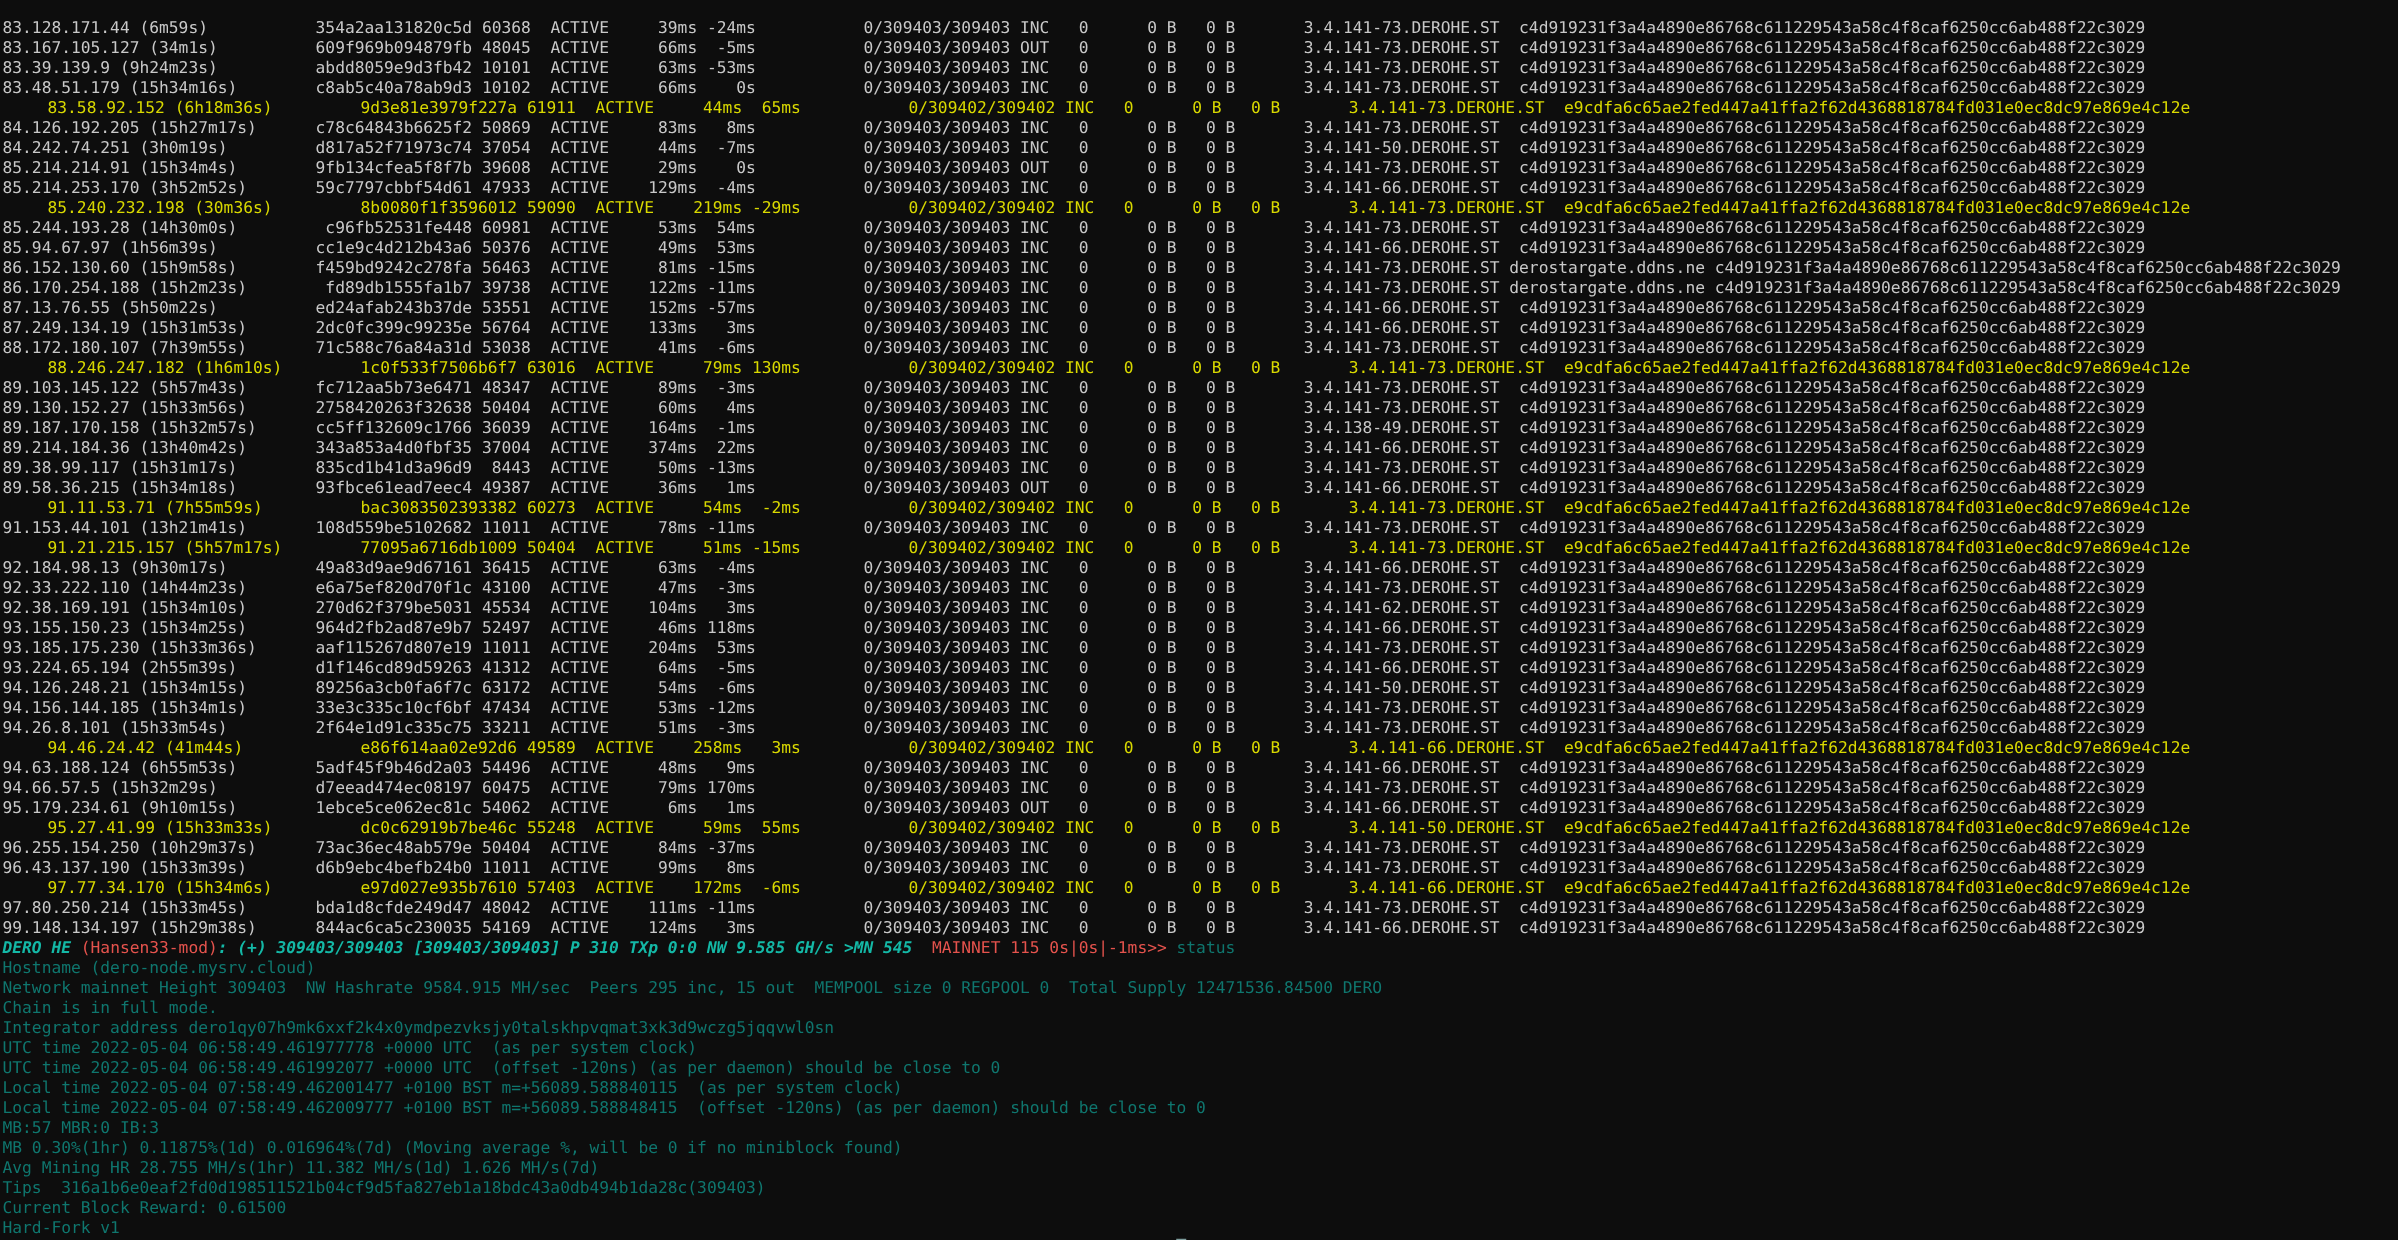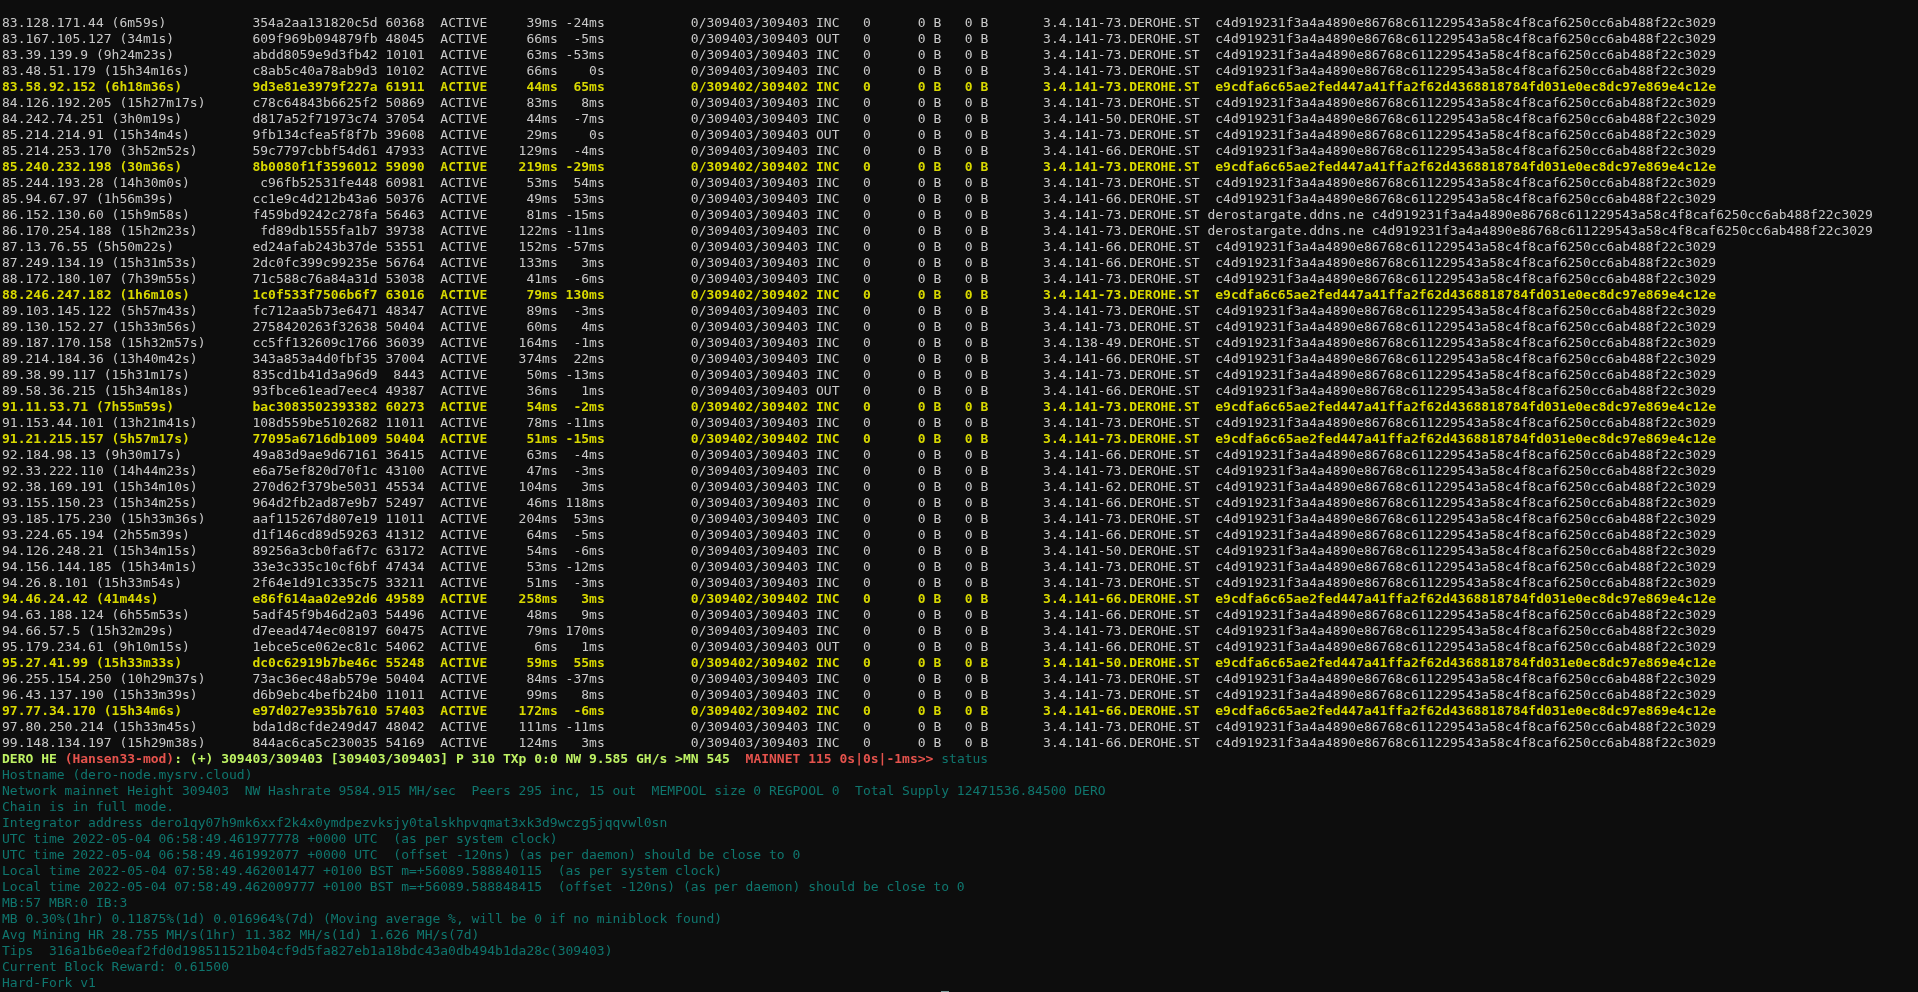--- a/index.html
+++ b/index.html
@@ -10,22 +10,22 @@
     font-family:"DejaVu Sans Mono",monospace;
     font-size:13px;line-height:16px;
     white-space:pre;
     overflow:hidden;
     padding:15px 0 0 2px;
     box-sizing:border-box;
     cursor:text;
   }
   .line{height:16px;}
   .fg{color:#c9c9c9;}
-  .hl{color:#d9d900;font-weight:bold;}
-  .green{color:#bef264;font-weight:bold;}
-  .red{color:#e5534d;font-weight:bold;}
+  .hl{color:#d9d900;font-weight:normal;margin-left:36px;}
+  .green{color:#14b8a6;font-weight:bold;font-style:italic;}
+  .red{color:#e5534d;font-weight:normal;}
   .plain{color:#0f766e;}
   .cursor{background:#7e9d9d;color:#7e9d9d;}
 </style>
 </head>
 <body>
 
 <div id="terminal"><div class="line fg"><span class="">83.128.171.44 (6m59s)      </span><span class="">     354a2aa131820c5d</span><span class=""> 60368</span><span class="">  ACTIVE</span><span class="">     39ms</span><span class=""> -24ms</span><span class="">           0/309403/309403</span><span class=""> INC</span><span class="">   0</span><span class="">      0 B</span><span class="">   0 B</span><span class="">       3.4.141-73.DEROHE.ST</span><span class="">  c4d919231f3a4a4890e86768c611229543a58c4f8caf6250cc6ab488f22c3029</span></div><div class="line fg"><span class="">83.167.105.127 (34m1s)     </span><span class="">     609f969b094879fb</span><span class=""> 48045</span><span class="">  ACTIVE</span><span class="">     66ms</span><span class="">  -5ms</span><span class="">           0/309403/309403</span><span class=""> OUT</span><span class="">   0</span><span class="">      0 B</span><span class="">   0 B</span><span class="">       3.4.141-73.DEROHE.ST</span><span class="">  c4d919231f3a4a4890e86768c611229543a58c4f8caf6250cc6ab488f22c3029</span></div><div class="line fg"><span class="">83.39.139.9 (9h24m23s)     </span><span class="">     abdd8059e9d3fb42</span><span class=""> 10101</span><span class="">  ACTIVE</span><span class="">     63ms</span><span class=""> -53ms</span><span class="">           0/309403/309403</span><span class=""> INC</span><span class="">   0</span><span class="">      0 B</span><span class="">   0 B</span><span class="">       3.4.141-73.DEROHE.ST</span><span class="">  c4d919231f3a4a4890e86768c611229543a58c4f8caf6250cc6ab488f22c3029</span></div><div class="line fg"><span class="">83.48.51.179 (15h34m16s)   </span><span class="">     c8ab5c40a78ab9d3</span><span class=""> 10102</span><span class="">  ACTIVE</span><span class="">     66ms</span><span class="">    0s</span><span class="">           0/309403/309403</span><span class=""> INC</span><span class="">   0</span><span class="">      0 B</span><span class="">   0 B</span><span class="">       3.4.141-73.DEROHE.ST</span><span class="">  c4d919231f3a4a4890e86768c611229543a58c4f8caf6250cc6ab488f22c3029</span></div><div class="line hl"><span class="">83.58.92.152 (6h18m36s)    </span><span class="">     9d3e81e3979f227a</span><span class=""> 61911</span><span class="">  ACTIVE</span><span class="">     44ms</span><span class="">  65ms</span><span class="">           0/309402/309402</span><span class=""> INC</span><span class="">   0</span><span class="">      0 B</span><span class="">   0 B</span><span class="">       3.4.141-73.DEROHE.ST</span><span class="">  e9cdfa6c65ae2fed447a41ffa2f62d4368818784fd031e0ec8dc97e869e4c12e</span></div><div class="line fg"><span class="">84.126.192.205 (15h27m17s) </span><span class="">     c78c64843b6625f2</span><span class=""> 50869</span><span class="">  ACTIVE</span><span class="">     83ms</span><span class="">   8ms</span><span class="">           0/309403/309403</span><span class=""> INC</span><span class="">   0</span><span class="">      0 B</span><span class="">   0 B</span><span class="">       3.4.141-73.DEROHE.ST</span><span class="">  c4d919231f3a4a4890e86768c611229543a58c4f8caf6250cc6ab488f22c3029</span></div><div class="line fg"><span class="">84.242.74.251 (3h0m19s)    </span><span class="">     d817a52f71973c74</span><span class=""> 37054</span><span class="">  ACTIVE</span><span class="">     44ms</span><span class="">  -7ms</span><span class="">           0/309403/309403</span><span class=""> INC</span><span class="">   0</span><span class="">      0 B</span><span class="">   0 B</span><span class="">       3.4.141-50.DEROHE.ST</span><span class="">  c4d919231f3a4a4890e86768c611229543a58c4f8caf6250cc6ab488f22c3029</span></div><div class="line fg"><span class="">85.214.214.91 (15h34m4s)   </span><span class="">     9fb134cfea5f8f7b</span><span class=""> 39608</span><span class="">  ACTIVE</span><span class="">     29ms</span><span class="">    0s</span><span class="">           0/309403/309403</span><span class=""> OUT</span><span class="">   0</span><span class="">      0 B</span><span class="">   0 B</span><span class="">       3.4.141-73.DEROHE.ST</span><span class="">  c4d919231f3a4a4890e86768c611229543a58c4f8caf6250cc6ab488f22c3029</span></div><div class="line fg"><span class="">85.214.253.170 (3h52m52s)  </span><span class="">     59c7797cbbf54d61</span><span class=""> 47933</span><span class="">  ACTIVE</span><span class="">    129ms</span><span class="">  -4ms</span><span class="">           0/309403/309403</span><span class=""> INC</span><span class="">   0</span><span class="">      0 B</span><span class="">   0 B</span><span class="">       3.4.141-66.DEROHE.ST</span><span class="">  c4d919231f3a4a4890e86768c611229543a58c4f8caf6250cc6ab488f22c3029</span></div><div class="line hl"><span class="">85.240.232.198 (30m36s)    </span><span class="">     8b0080f1f3596012</span><span class=""> 59090</span><span class="">  ACTIVE</span><span class="">    219ms</span><span class=""> -29ms</span><span class="">           0/309402/309402</span><span class=""> INC</span><span class="">   0</span><span class="">      0 B</span><span class="">   0 B</span><span class="">       3.4.141-73.DEROHE.ST</span><span class="">  e9cdfa6c65ae2fed447a41ffa2f62d4368818784fd031e0ec8dc97e869e4c12e</span></div><div class="line fg"><span class="">85.244.193.28 (14h30m0s)   </span><span class="">      c96fb52531fe448</span><span class=""> 60981</span><span class="">  ACTIVE</span><span class="">     53ms</span><span class="">  54ms</span><span class="">           0/309403/309403</span><span class=""> INC</span><span class="">   0</span><span class="">      0 B</span><span class="">   0 B</span><span class="">       3.4.141-73.DEROHE.ST</span><span class="">  c4d919231f3a4a4890e86768c611229543a58c4f8caf6250cc6ab488f22c3029</span></div><div class="line fg"><span class="">85.94.67.97 (1h56m39s)     </span><span class="">     cc1e9c4d212b43a6</span><span class=""> 50376</span><span class="">  ACTIVE</span><span class="">     49ms</span><span class="">  53ms</span><span class="">           0/309403/309403</span><span class=""> INC</span><span class="">   0</span><span class="">      0 B</span><span class="">   0 B</span><span class="">       3.4.141-66.DEROHE.ST</span><span class="">  c4d919231f3a4a4890e86768c611229543a58c4f8caf6250cc6ab488f22c3029</span></div><div class="line fg"><span class="">86.152.130.60 (15h9m58s)   </span><span class="">     f459bd9242c278fa</span><span class=""> 56463</span><span class="">  ACTIVE</span><span class="">     81ms</span><span class=""> -15ms</span><span class="">           0/309403/309403</span><span class=""> INC</span><span class="">   0</span><span class="">      0 B</span><span class="">   0 B</span><span class="">       3.4.141-73.DEROHE.ST</span><span class=""> derostargate.ddns.ne</span><span class=""> c4d919231f3a4a4890e86768c611229543a58c4f8caf6250cc6ab488f22c3029</span></div><div class="line fg"><span class="">86.170.254.188 (15h2m23s)  </span><span class="">      fd89db1555fa1b7</span><span class=""> 39738</span><span class="">  ACTIVE</span><span class="">    122ms</span><span class=""> -11ms</span><span class="">           0/309403/309403</span><span class=""> INC</span><span class="">   0</span><span class="">      0 B</span><span class="">   0 B</span><span class="">       3.4.141-73.DEROHE.ST</span><span class=""> derostargate.ddns.ne</span><span class=""> c4d919231f3a4a4890e86768c611229543a58c4f8caf6250cc6ab488f22c3029</span></div><div class="line fg"><span class="">87.13.76.55 (5h50m22s)     </span><span class="">     ed24afab243b37de</span><span class=""> 53551</span><span class="">  ACTIVE</span><span class="">    152ms</span><span class=""> -57ms</span><span class="">           0/309403/309403</span><span class=""> INC</span><span class="">   0</span><span class="">      0 B</span><span class="">   0 B</span><span class="">       3.4.141-66.DEROHE.ST</span><span class="">  c4d919231f3a4a4890e86768c611229543a58c4f8caf6250cc6ab488f22c3029</span></div><div class="line fg"><span class="">87.249.134.19 (15h31m53s)  </span><span class="">     2dc0fc399c99235e</span><span class=""> 56764</span><span class="">  ACTIVE</span><span class="">    133ms</span><span class="">   3ms</span><span class="">           0/309403/309403</span><span class=""> INC</span><span class="">   0</span><span class="">      0 B</span><span class="">   0 B</span><span class="">       3.4.141-66.DEROHE.ST</span><span class="">  c4d919231f3a4a4890e86768c611229543a58c4f8caf6250cc6ab488f22c3029</span></div><div class="line fg"><span class="">88.172.180.107 (7h39m55s)  </span><span class="">     71c588c76a84a31d</span><span class=""> 53038</span><span class="">  ACTIVE</span><span class="">     41ms</span><span class="">  -6ms</span><span class="">           0/309403/309403</span><span class=""> INC</span><span class="">   0</span><span class="">      0 B</span><span class="">   0 B</span><span class="">       3.4.141-73.DEROHE.ST</span><span class="">  c4d919231f3a4a4890e86768c611229543a58c4f8caf6250cc6ab488f22c3029</span></div><div class="line hl"><span class="">88.246.247.182 (1h6m10s)   </span><span class="">     1c0f533f7506b6f7</span><span class=""> 63016</span><span class="">  ACTIVE</span><span class="">     79ms</span><span class=""> 130ms</span><span class="">           0/309402/309402</span><span class=""> INC</span><span class="">   0</span><span class="">      0 B</span><span class="">   0 B</span><span class="">       3.4.141-73.DEROHE.ST</span><span class="">  e9cdfa6c65ae2fed447a41ffa2f62d4368818784fd031e0ec8dc97e869e4c12e</span></div><div class="line fg"><span class="">89.103.145.122 (5h57m43s)  </span><span class="">     fc712aa5b73e6471</span><span class=""> 48347</span><span class="">  ACTIVE</span><span class="">     89ms</span><span class="">  -3ms</span><span class="">           0/309403/309403</span><span class=""> INC</span><span class="">   0</span><span class="">      0 B</span><span class="">   0 B</span><span class="">       3.4.141-73.DEROHE.ST</span><span class="">  c4d919231f3a4a4890e86768c611229543a58c4f8caf6250cc6ab488f22c3029</span></div><div class="line fg"><span class="">89.130.152.27 (15h33m56s)  </span><span class="">     2758420263f32638</span><span class=""> 50404</span><span class="">  ACTIVE</span><span class="">     60ms</span><span class="">   4ms</span><span class="">           0/309403/309403</span><span class=""> INC</span><span class="">   0</span><span class="">      0 B</span><span class="">   0 B</span><span class="">       3.4.141-73.DEROHE.ST</span><span class="">  c4d919231f3a4a4890e86768c611229543a58c4f8caf6250cc6ab488f22c3029</span></div><div class="line fg"><span class="">89.187.170.158 (15h32m57s) </span><span class="">     cc5ff132609c1766</span><span class=""> 36039</span><span class="">  ACTIVE</span><span class="">    164ms</span><span class="">  -1ms</span><span class="">           0/309403/309403</span><span class=""> INC</span><span class="">   0</span><span class="">      0 B</span><span class="">   0 B</span><span class="">       3.4.138-49.DEROHE.ST</span><span class="">  c4d919231f3a4a4890e86768c611229543a58c4f8caf6250cc6ab488f22c3029</span></div><div class="line fg"><span class="">89.214.184.36 (13h40m42s)  </span><span class="">     343a853a4d0fbf35</span><span class=""> 37004</span><span class="">  ACTIVE</span><span class="">    374ms</span><span class="">  22ms</span><span class="">           0/309403/309403</span><span class=""> INC</span><span class="">   0</span><span class="">      0 B</span><span class="">   0 B</span><span class="">       3.4.141-66.DEROHE.ST</span><span class="">  c4d919231f3a4a4890e86768c611229543a58c4f8caf6250cc6ab488f22c3029</span></div><div class="line fg"><span class="">89.38.99.117 (15h31m17s)   </span><span class="">     835cd1b41d3a96d9</span><span class="">  8443</span><span class="">  ACTIVE</span><span class="">     50ms</span><span class=""> -13ms</span><span class="">           0/309403/309403</span><span class=""> INC</span><span class="">   0</span><span class="">      0 B</span><span class="">   0 B</span><span class="">       3.4.141-73.DEROHE.ST</span><span class="">  c4d919231f3a4a4890e86768c611229543a58c4f8caf6250cc6ab488f22c3029</span></div><div class="line fg"><span class="">89.58.36.215 (15h34m18s)   </span><span class="">     93fbce61ead7eec4</span><span class=""> 49387</span><span class="">  ACTIVE</span><span class="">     36ms</span><span class="">   1ms</span><span class="">           0/309403/309403</span><span class=""> OUT</span><span class="">   0</span><span class="">      0 B</span><span class="">   0 B</span><span class="">       3.4.141-66.DEROHE.ST</span><span class="">  c4d919231f3a4a4890e86768c611229543a58c4f8caf6250cc6ab488f22c3029</span></div><div class="line hl"><span class="">91.11.53.71 (7h55m59s)     </span><span class="">     bac3083502393382</span><span class=""> 60273</span><span class="">  ACTIVE</span><span class="">     54ms</span><span class="">  -2ms</span><span class="">           0/309402/309402</span><span class=""> INC</span><span class="">   0</span><span class="">      0 B</span><span class="">   0 B</span><span class="">       3.4.141-73.DEROHE.ST</span><span class="">  e9cdfa6c65ae2fed447a41ffa2f62d4368818784fd031e0ec8dc97e869e4c12e</span></div><div class="line fg"><span class="">91.153.44.101 (13h21m41s)  </span><span class="">     108d559be5102682</span><span class=""> 11011</span><span class="">  ACTIVE</span><span class="">     78ms</span><span class=""> -11ms</span><span class="">           0/309403/309403</span><span class=""> INC</span><span class="">   0</span><span class="">      0 B</span><span class="">   0 B</span><span class="">       3.4.141-73.DEROHE.ST</span><span class="">  c4d919231f3a4a4890e86768c611229543a58c4f8caf6250cc6ab488f22c3029</span></div><div class="line hl"><span class="">91.21.215.157 (5h57m17s)   </span><span class="">     77095a6716db1009</span><span class=""> 50404</span><span class="">  ACTIVE</span><span class="">     51ms</span><span class=""> -15ms</span><span class="">           0/309402/309402</span><span class=""> INC</span><span class="">   0</span><span class="">      0 B</span><span class="">   0 B</span><span class="">       3.4.141-73.DEROHE.ST</span><span class="">  e9cdfa6c65ae2fed447a41ffa2f62d4368818784fd031e0ec8dc97e869e4c12e</span></div><div class="line fg"><span class="">92.184.98.13 (9h30m17s)    </span><span class="">     49a83d9ae9d67161</span><span class=""> 36415</span><span class="">  ACTIVE</span><span class="">     63ms</span><span class="">  -4ms</span><span class="">           0/309403/309403</span><span class=""> INC</span><span class="">   0</span><span class="">      0 B</span><span class="">   0 B</span><span class="">       3.4.141-66.DEROHE.ST</span><span class="">  c4d919231f3a4a4890e86768c611229543a58c4f8caf6250cc6ab488f22c3029</span></div><div class="line fg"><span class="">92.33.222.110 (14h44m23s)  </span><span class="">     e6a75ef820d70f1c</span><span class=""> 43100</span><span class="">  ACTIVE</span><span class="">     47ms</span><span class="">  -3ms</span><span class="">           0/309403/309403</span><span class=""> INC</span><span class="">   0</span><span class="">      0 B</span><span class="">   0 B</span><span class="">       3.4.141-73.DEROHE.ST</span><span class="">  c4d919231f3a4a4890e86768c611229543a58c4f8caf6250cc6ab488f22c3029</span></div><div class="line fg"><span class="">92.38.169.191 (15h34m10s)  </span><span class="">     270d62f379be5031</span><span class=""> 45534</span><span class="">  ACTIVE</span><span class="">    104ms</span><span class="">   3ms</span><span class="">           0/309403/309403</span><span class=""> INC</span><span class="">   0</span><span class="">      0 B</span><span class="">   0 B</span><span class="">       3.4.141-62.DEROHE.ST</span><span class="">  c4d919231f3a4a4890e86768c611229543a58c4f8caf6250cc6ab488f22c3029</span></div><div class="line fg"><span class="">93.155.150.23 (15h34m25s)  </span><span class="">     964d2fb2ad87e9b7</span><span class=""> 52497</span><span class="">  ACTIVE</span><span class="">     46ms</span><span class=""> 118ms</span><span class="">           0/309403/309403</span><span class=""> INC</span><span class="">   0</span><span class="">      0 B</span><span class="">   0 B</span><span class="">       3.4.141-66.DEROHE.ST</span><span class="">  c4d919231f3a4a4890e86768c611229543a58c4f8caf6250cc6ab488f22c3029</span></div><div class="line fg"><span class="">93.185.175.230 (15h33m36s) </span><span class="">     aaf115267d807e19</span><span class=""> 11011</span><span class="">  ACTIVE</span><span class="">    204ms</span><span class="">  53ms</span><span class="">           0/309403/309403</span><span class=""> INC</span><span class="">   0</span><span class="">      0 B</span><span class="">   0 B</span><span class="">       3.4.141-73.DEROHE.ST</span><span class="">  c4d919231f3a4a4890e86768c611229543a58c4f8caf6250cc6ab488f22c3029</span></div><div class="line fg"><span class="">93.224.65.194 (2h55m39s)   </span><span class="">     d1f146cd89d59263</span><span class=""> 41312</span><span class="">  ACTIVE</span><span class="">     64ms</span><span class="">  -5ms</span><span class="">           0/309403/309403</span><span class=""> INC</span><span class="">   0</span><span class="">      0 B</span><span class="">   0 B</span><span class="">       3.4.141-66.DEROHE.ST</span><span class="">  c4d919231f3a4a4890e86768c611229543a58c4f8caf6250cc6ab488f22c3029</span></div><div class="line fg"><span class="">94.126.248.21 (15h34m15s)  </span><span class="">     89256a3cb0fa6f7c</span><span class=""> 63172</span><span class="">  ACTIVE</span><span class="">     54ms</span><span class="">  -6ms</span><span class="">           0/309403/309403</span><span class=""> INC</span><span class="">   0</span><span class="">      0 B</span><span class="">   0 B</span><span class="">       3.4.141-50.DEROHE.ST</span><span class="">  c4d919231f3a4a4890e86768c611229543a58c4f8caf6250cc6ab488f22c3029</span></div><div class="line fg"><span class="">94.156.144.185 (15h34m1s)  </span><span class="">     33e3c335c10cf6bf</span><span class=""> 47434</span><span class="">  ACTIVE</span><span class="">     53ms</span><span class=""> -12ms</span><span class="">           0/309403/309403</span><span class=""> INC</span><span class="">   0</span><span class="">      0 B</span><span class="">   0 B</span><span class="">       3.4.141-73.DEROHE.ST</span><span class="">  c4d919231f3a4a4890e86768c611229543a58c4f8caf6250cc6ab488f22c3029</span></div><div class="line fg"><span class="">94.26.8.101 (15h33m54s)    </span><span class="">     2f64e1d91c335c75</span><span class=""> 33211</span><span class="">  ACTIVE</span><span class="">     51ms</span><span class="">  -3ms</span><span class="">           0/309403/309403</span><span class=""> INC</span><span class="">   0</span><span class="">      0 B</span><span class="">   0 B</span><span class="">       3.4.141-73.DEROHE.ST</span><span class="">  c4d919231f3a4a4890e86768c611229543a58c4f8caf6250cc6ab488f22c3029</span></div><div class="line hl"><span class="">94.46.24.42 (41m44s)       </span><span class="">     e86f614aa02e92d6</span><span class=""> 49589</span><span class="">  ACTIVE</span><span class="">    258ms</span><span class="">   3ms</span><span class="">           0/309402/309402</span><span class=""> INC</span><span class="">   0</span><span class="">      0 B</span><span class="">   0 B</span><span class="">       3.4.141-66.DEROHE.ST</span><span class="">  e9cdfa6c65ae2fed447a41ffa2f62d4368818784fd031e0ec8dc97e869e4c12e</span></div><div class="line fg"><span class="">94.63.188.124 (6h55m53s)   </span><span class="">     5adf45f9b46d2a03</span><span class=""> 54496</span><span class="">  ACTIVE</span><span class="">     48ms</span><span class="">   9ms</span><span class="">           0/309403/309403</span><span class=""> INC</span><span class="">   0</span><span class="">      0 B</span><span class="">   0 B</span><span class="">       3.4.141-66.DEROHE.ST</span><span class="">  c4d919231f3a4a4890e86768c611229543a58c4f8caf6250cc6ab488f22c3029</span></div><div class="line fg"><span class="">94.66.57.5 (15h32m29s)     </span><span class="">     d7eead474ec08197</span><span class=""> 60475</span><span class="">  ACTIVE</span><span class="">     79ms</span><span class=""> 170ms</span><span class="">           0/309403/309403</span><span class=""> INC</span><span class="">   0</span><span class="">      0 B</span><span class="">   0 B</span><span class="">       3.4.141-73.DEROHE.ST</span><span class="">  c4d919231f3a4a4890e86768c611229543a58c4f8caf6250cc6ab488f22c3029</span></div><div class="line fg"><span class="">95.179.234.61 (9h10m15s)   </span><span class="">     1ebce5ce062ec81c</span><span class=""> 54062</span><span class="">  ACTIVE</span><span class="">      6ms</span><span class="">   1ms</span><span class="">           0/309403/309403</span><span class=""> OUT</span><span class="">   0</span><span class="">      0 B</span><span class="">   0 B</span><span class="">       3.4.141-66.DEROHE.ST</span><span class="">  c4d919231f3a4a4890e86768c611229543a58c4f8caf6250cc6ab488f22c3029</span></div><div class="line hl"><span class="">95.27.41.99 (15h33m33s)    </span><span class="">     dc0c62919b7be46c</span><span class=""> 55248</span><span class="">  ACTIVE</span><span class="">     59ms</span><span class="">  55ms</span><span class="">           0/309402/309402</span><span class=""> INC</span><span class="">   0</span><span class="">      0 B</span><span class="">   0 B</span><span class="">       3.4.141-50.DEROHE.ST</span><span class="">  e9cdfa6c65ae2fed447a41ffa2f62d4368818784fd031e0ec8dc97e869e4c12e</span></div><div class="line fg"><span class="">96.255.154.250 (10h29m37s) </span><span class="">     73ac36ec48ab579e</span><span class=""> 50404</span><span class="">  ACTIVE</span><span class="">     84ms</span><span class=""> -37ms</span><span class="">           0/309403/309403</span><span class=""> INC</span><span class="">   0</span><span class="">      0 B</span><span class="">   0 B</span><span class="">       3.4.141-73.DEROHE.ST</span><span class="">  c4d919231f3a4a4890e86768c611229543a58c4f8caf6250cc6ab488f22c3029</span></div><div class="line fg"><span class="">96.43.137.190 (15h33m39s)  </span><span class="">     d6b9ebc4befb24b0</span><span class=""> 11011</span><span class="">  ACTIVE</span><span class="">     99ms</span><span class="">   8ms</span><span class="">           0/309403/309403</span><span class=""> INC</span><span class="">   0</span><span class="">      0 B</span><span class="">   0 B</span><span class="">       3.4.141-73.DEROHE.ST</span><span class="">  c4d919231f3a4a4890e86768c611229543a58c4f8caf6250cc6ab488f22c3029</span></div><div class="line hl"><span class="">97.77.34.170 (15h34m6s)    </span><span class="">     e97d027e935b7610</span><span class=""> 57403</span><span class="">  ACTIVE</span><span class="">    172ms</span><span class="">  -6ms</span><span class="">           0/309402/309402</span><span class=""> INC</span><span class="">   0</span><span class="">      0 B</span><span class="">   0 B</span><span class="">       3.4.141-66.DEROHE.ST</span><span class="">  e9cdfa6c65ae2fed447a41ffa2f62d4368818784fd031e0ec8dc97e869e4c12e</span></div><div class="line fg"><span class="">97.80.250.214 (15h33m45s)  </span><span class="">     bda1d8cfde249d47</span><span class=""> 48042</span><span class="">  ACTIVE</span><span class="">    111ms</span><span class=""> -11ms</span><span class="">           0/309403/309403</span><span class=""> INC</span><span class="">   0</span><span class="">      0 B</span><span class="">   0 B</span><span class="">       3.4.141-73.DEROHE.ST</span><span class="">  c4d919231f3a4a4890e86768c611229543a58c4f8caf6250cc6ab488f22c3029</span></div><div class="line fg"><span class="">99.148.134.197 (15h29m38s) </span><span class="">     844ac6ca5c230035</span><span class=""> 54169</span><span class="">  ACTIVE</span><span class="">    124ms</span><span class="">   3ms</span><span class="">           0/309403/309403</span><span class=""> INC</span><span class="">   0</span><span class="">      0 B</span><span class="">   0 B</span><span class="">       3.4.141-66.DEROHE.ST</span><span class="">  c4d919231f3a4a4890e86768c611229543a58c4f8caf6250cc6ab488f22c3029</span></div><div class="line"><span class="green">DERO HE </span><span class="red">(Hansen33-mod)</span><span class="green">: (+) 309403/309403 [309403/309403] P 310 TXp 0:0 NW 9.585 GH/s &gt;MN 545 </span><span class="red"> MAINNET 115 0s|0s|-1ms&gt;&gt;</span><span class="plain"> status</span></div><div class="line"><span class="plain">Hostname (dero-node.mysrv.cloud)</span></div><div class="line"><span class="plain">Network mainnet Height 309403  NW Hashrate 9584.915 MH/sec  Peers 295 inc, 15 out  MEMPOOL size 0 REGPOOL 0  Total Supply 12471536.84500 DERO</span></div><div class="line"><span class="plain">Chain is in full mode.</span></div><div class="line"><span class="plain">Integrator address dero1qy07h9mk6xxf2k4x0ymdpezvksjy0talskhpvqmat3xk3d9wczg5jqqvwl0sn</span></div><div class="line"><span class="plain">UTC time 2022-05-04 06:58:49.461977778 +0000 UTC  (as per system clock)</span></div><div class="line"><span class="plain">UTC time 2022-05-04 06:58:49.461992077 +0000 UTC  (offset -120ns) (as per daemon) should be close to 0</span></div><div class="line"><span class="plain">Local time 2022-05-04 07:58:49.462001477 +0100 BST m=+56089.588840115  (as per system clock)</span></div><div class="line"><span class="plain">Local time 2022-05-04 07:58:49.462009777 +0100 BST m=+56089.588848415  (offset -120ns) (as per daemon) should be close to 0</span></div><div class="line"><span class="plain">MB:57 MBR:0 IB:3</span></div><div class="line"><span class="plain">MB 0.30%(1hr) 0.11875%(1d) 0.016964%(7d) (Moving average %, will be 0 if no miniblock found)</span></div><div class="line"><span class="plain">Avg Mining HR 28.755 MH/s(1hr) 11.382 MH/s(1d) 1.626 MH/s(7d)</span></div><div class="line"><span class="plain">Tips  316a1b6e0eaf2fd0d198511521b04cf9d5fa827eb1a18bdc43a0db494b1da28c(309403)</span></div><div class="line"><span class="plain">Current Block Reward: 0.61500</span></div><div class="line"><span class="plain">Hard-Fork v1</span></div><div class="line"><span class="green">DERO HE </span><span class="red">(Hansen33-mod)</span><span class="green">: (+) 309406/309406 [309406/309406] P 311 TXp 0:0 NW 9.545 GH/s &gt;MN 538 </span><span class="red"> MAINNET 127 0s|0s|-3ms&gt;&gt; </span><span class="cursor"> </span></div></div>
 
 </body></html>

